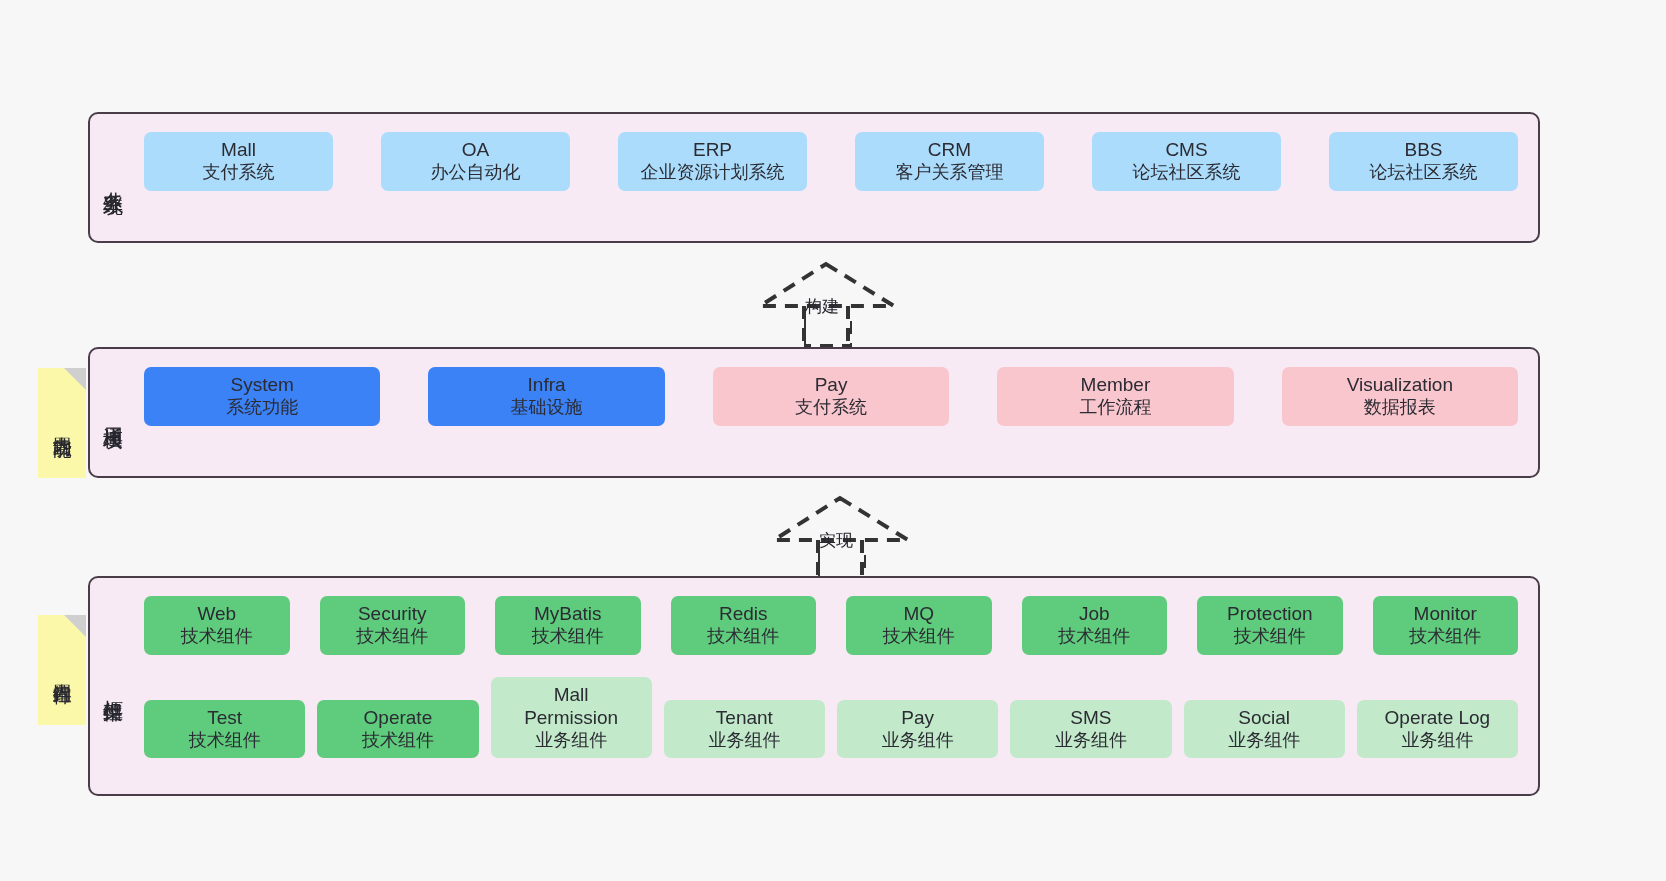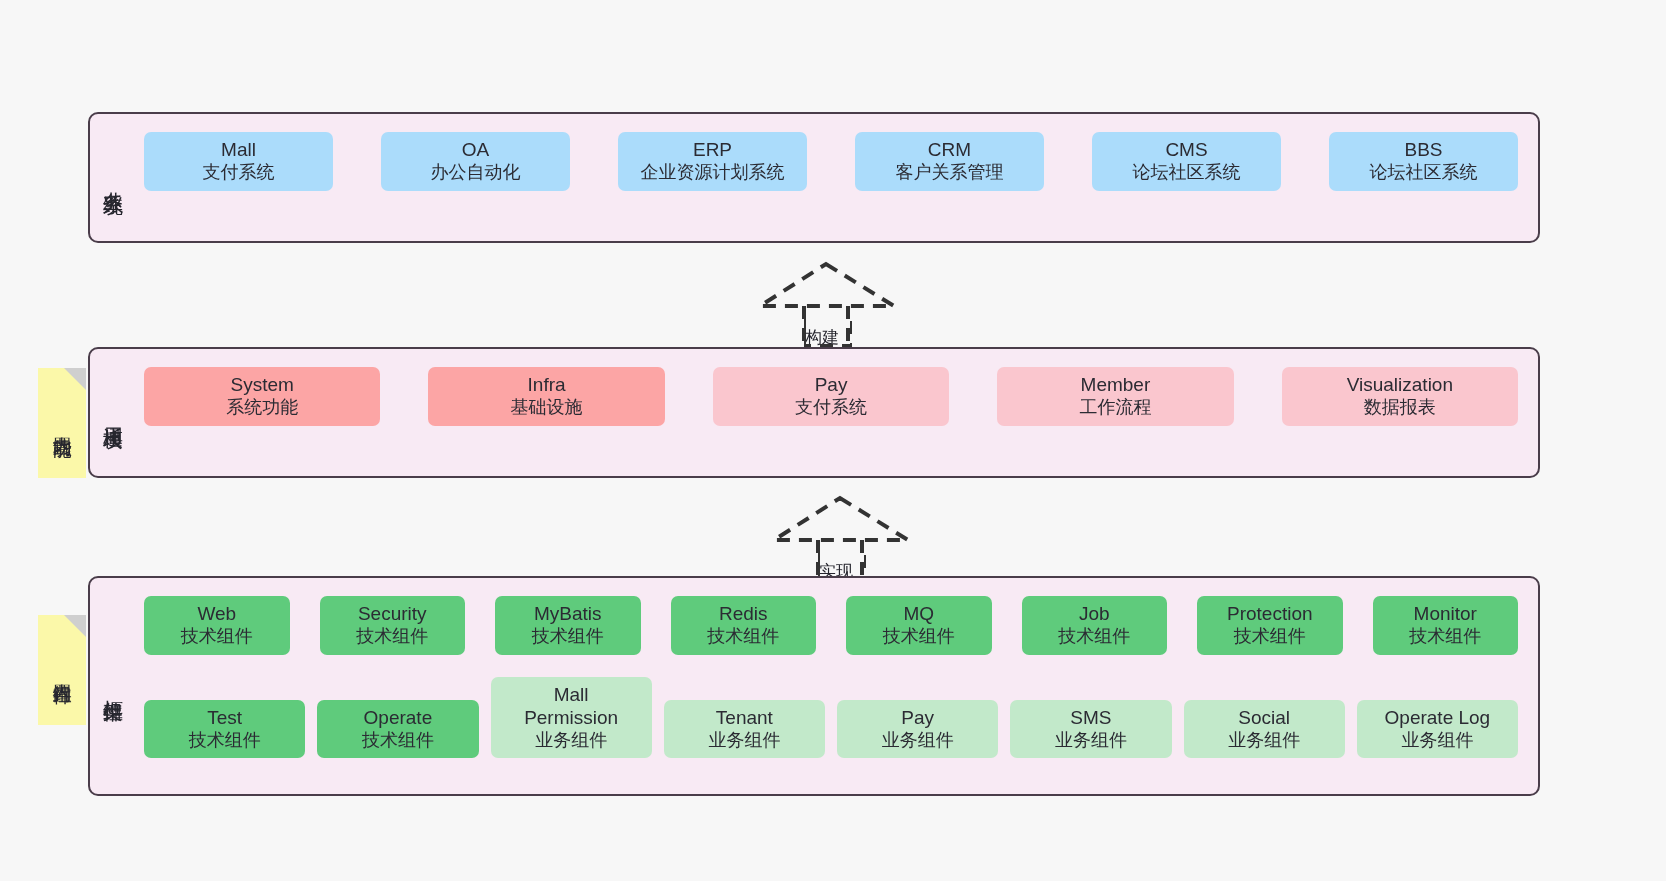--- a/index.html
+++ b/index.html
@@ -93,21 +93,21 @@
     word-break: break-word;
   }
   .node .cn {
     font-size: 18px;
     line-height: 1.3;
     color: #2b2b33;
   }
 
   
   .c-blue       { background: #abdcfb; }
-  .c-red        { background: #fca5a5; }
+  .c-red        { background: #3b82f6; }
   .c-pink       { background: #fac6ce; }
   .c-green      { background: #5fcb7c; }
   .c-lightgreen { background: #c2e9ca; }
 
   
   .note {
     position: absolute;
     background: #fbf8a9;
     box-sizing: border-box;
     display: flex;
@@ -137,21 +137,20 @@
     position: absolute;
     pointer-events: none;
   }
   .uml-arrow .rel-label {
     position: absolute;
     font-size: 17px;
     color: #26262e;
     background: transparent;
     white-space: nowrap;
     user-select: none;
-    margin-top: 31px;
   }
 </style>
 </head>
 <body>
 
 <div id="canvas">
 
   <div class="layer" id="layer-business-systems" style="left:88px; top:112px; width:1452px; height:131px;">
     <div class="layer-label">业务系统</div>
     <div class="layer-body">

